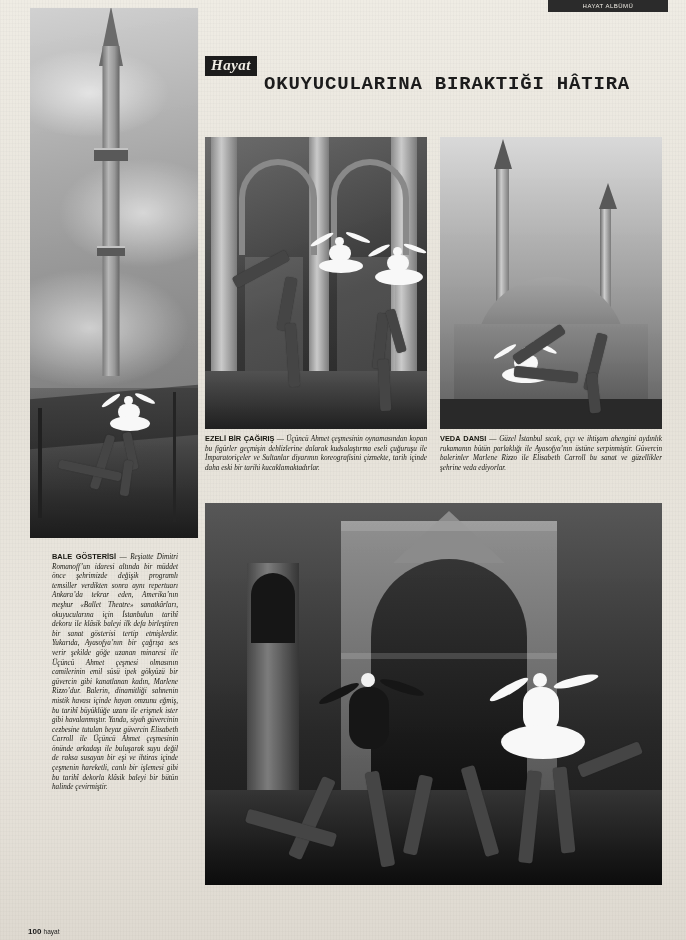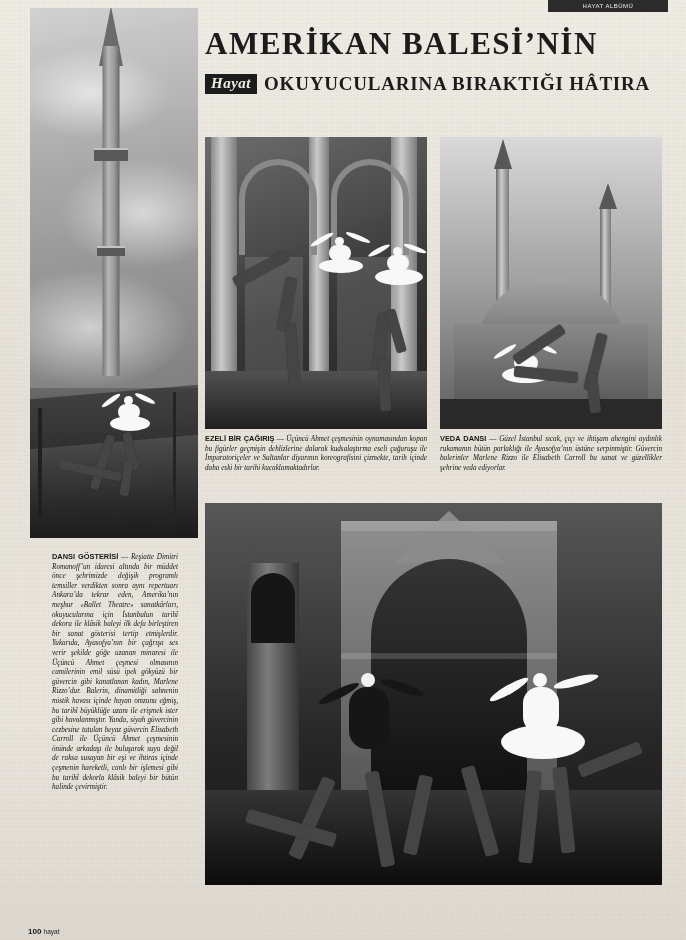--- a/index.html
+++ b/index.html
@@ -48,23 +48,24 @@
     display:flex;align-items:center;margin-top:11px;
   }
   .hl-badge{
     background:#1c1c1c;color:#f1eee6;
     font-family:"Liberation Serif", serif;
     font-size:15px;font-weight:bold;font-style:italic;
     padding:1px 6px 2px 6px;margin-right:7px;
     letter-spacing:.5px;
   }
   .hl-line2{
-    font-family:Liberation Serif, serif;
+    font-family:Liberation Mono, monospace;
     font-weight:bold;font-size:19px;letter-spacing:.8px;color:#1c1c1c;
     white-space:nowrap;
+    margin-top:36px;
   }
 
   
   .photo{
     position:absolute;
     background:#8e8c88;
     overflow:hidden;
     filter:grayscale(1) contrast(1.05);
   }
 
@@ -185,21 +186,20 @@
 </style>
 </head>
 <body>
 
 <div class="page">
   <div class="grain"></div>
 
   <div class="top-strip">HAYAT ALBÜMÜ</div>
 
   <div class="headline">
-    <div class="hl-line1">AMERİKAN BALESİ’NİN</div>
     <div class="hl-line2-wrap">
       <span class="hl-badge">Hayat</span>
       <span class="hl-line2">OKUYUCULARINA BIRAKTIĞI HÂTIRA</span>
     </div>
   </div>
 
   <div class="photo" id="photo-minaret">
     <div class="min-sky"></div>
     <div class="min-cloud" style="left:-20px;top:40px;width:160px;height:90px;"></div>
     <div class="min-cloud" style="right:-30px;top:150px;width:170px;height:110px;"></div>
@@ -318,21 +318,21 @@
     <div class="red" style="left:40px;top:318px;width:92px;height:14px;transform:rotate(16deg);"></div>
     <div class="red" style="left:168px;top:268px;width:14px;height:96px;transform:rotate(-10deg);"></div>
     <div class="red" style="left:206px;top:272px;width:14px;height:80px;transform:rotate(12deg);"></div>
     <div class="red" style="left:268px;top:262px;width:14px;height:92px;transform:rotate(-16deg);"></div>
     <div class="red" style="left:318px;top:268px;width:14px;height:92px;transform:rotate(6deg);"></div>
     <div class="red" style="left:352px;top:264px;width:14px;height:86px;transform:rotate(-6deg);"></div>
     <div class="red" style="left:372px;top:250px;width:66px;height:13px;transform:rotate(-22deg);"></div>
   </div>
 
   <div class="col-text" id="cap-bale">
-    <span class="lead">DANSI GÖSTERİSİ</span>
+    <span class="lead">BALE GÖSTERİSİ</span>
     <span>—</span>
     <span class="it">Reşiatte Dimitri Romanoff’un idaresi altında bir müddet önce şehrimizde değişik programlı temsiller verdikten sonra aynı repertuarı Ankara’da tekrar eden, Amerika’nın meşhur «Ballet Theatre» sanatkârları, okuyucularına için İstanbulun tarihî dekoru ile klâsik baleyi ilk defa birleştiren bir sanat gösterisi tertip etmişlerdir. Yukarıda, Ayasofya’nın bir çağrışa ses verir şekilde göğe uzanan minaresi ile Üçüncü Ahmet çeşmesi olmasının camilerinin emil süsü ipek gökyüzü bir güvercin gibi kanatlanan kadın, Marlene Rizzo’dur. Balerin, dinamitliği sahnenin mistik havası içinde hayan omzunu eğmiş, bu tarihî büyüklüğe uzanı ile erişmek ister gibi havalanmıştır. Yanda, siyah güvercinin cezbesine tutulan beyaz güvercin Elisabeth Carroll ile Üçüncü Ahmet çeşmesinin önünde arkadaşı ile buluşarak suyu değil de raksa susayan bir eşi ve ihtiras içinde çeşmenin hareketli, canlı bir işlemesi gibi bu tarihî dekorla klâsik baleyi bir bütün halinde çevirmiştir.</span>
   </div>
 
   <div class="col-text" id="cap-veda">
     <span class="lead">VEDA DANSI</span>
     <span>—</span>
     <span class="it">Güzel İstanbul sıcak, çıçı ve ihtişam ahengini aydınlık rukamanın bütün parlaklığı ile Ayasofya’nın üstüne serpinmiştir. Güvercin balerinler Marlene Rizzo ile Elisabeth Carroll bu sanat ve güzellikler şehrine veda ediyorlar.</span>
   </div>
 

